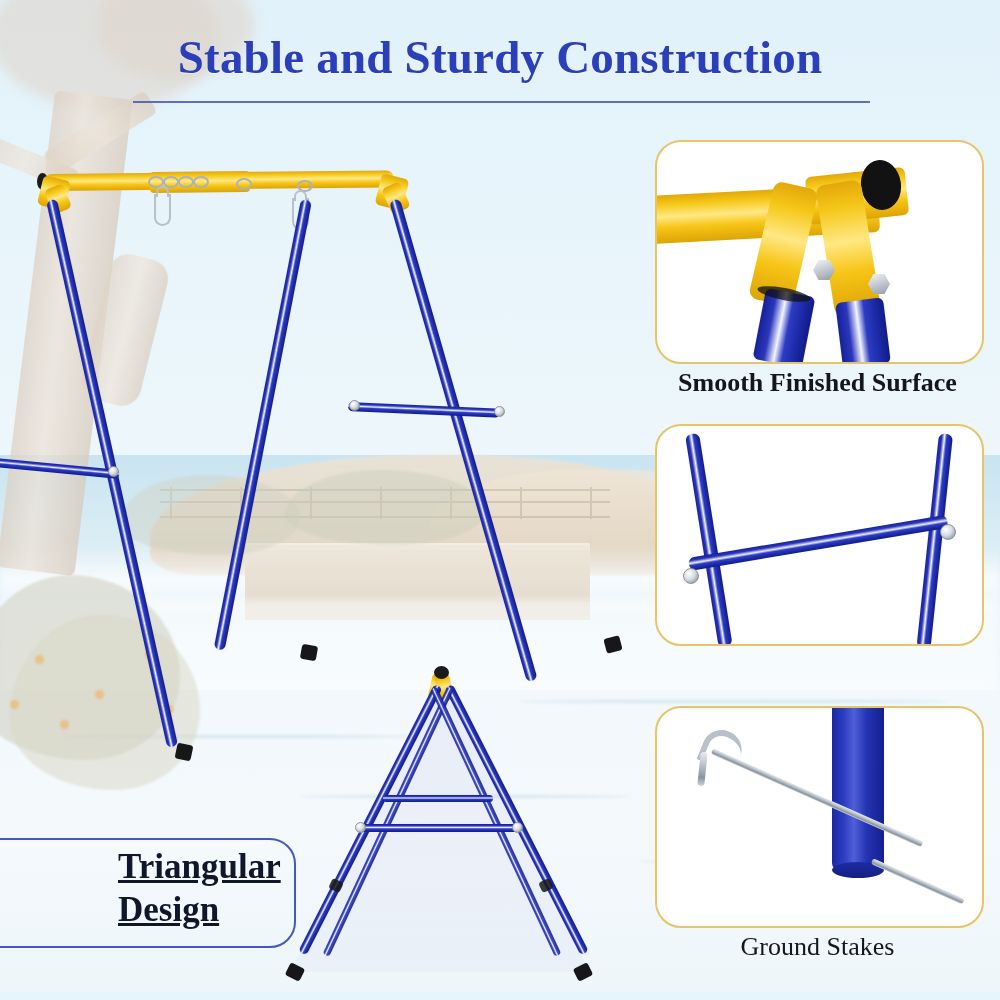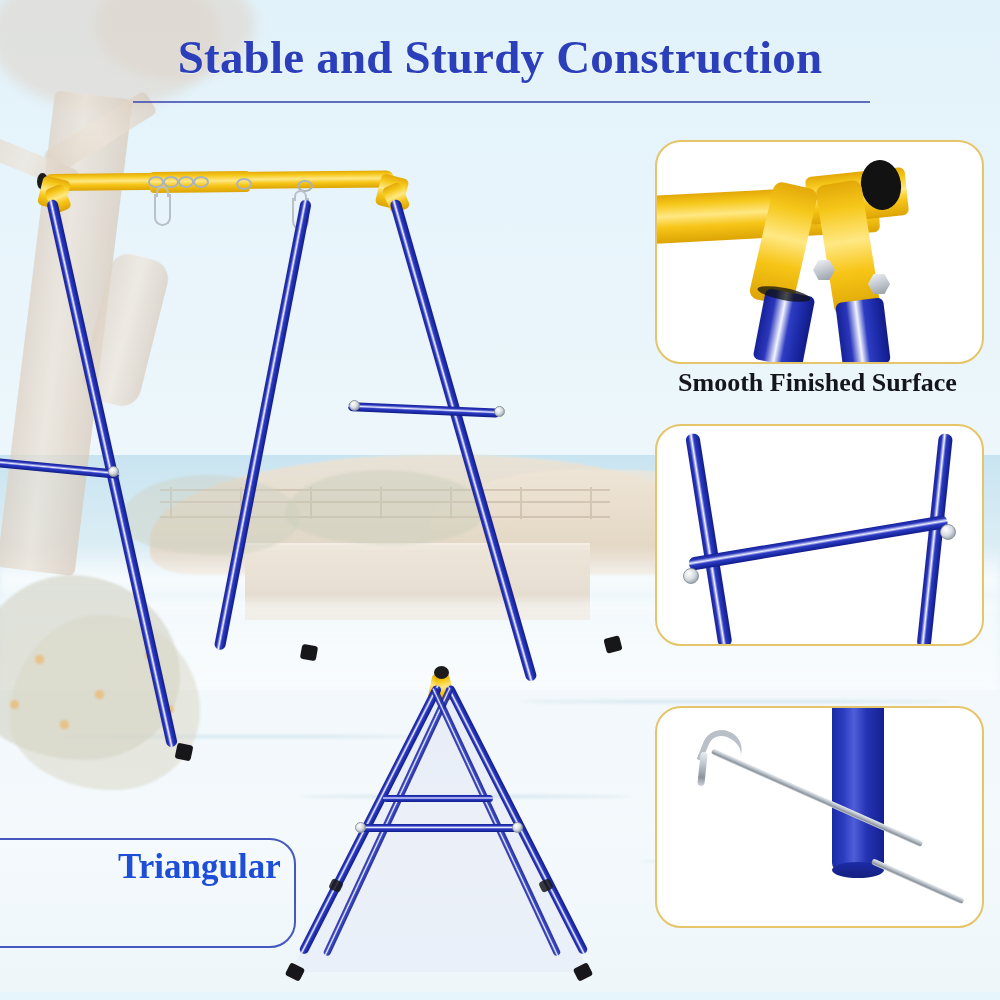--- a/index.html
+++ b/index.html
@@ -81,21 +81,21 @@
 
   
   .tri-badge{
     position:absolute;left:-38px;top:838px;width:330px;height:106px;
     border:2px solid #4558bd;border-radius:26px;
     background:linear-gradient(180deg,rgba(245,250,253,.55),rgba(238,246,251,.35));
   }
   .tri-badge-text{
     position:absolute;left:118px;top:846px;width:230px;
     font-family:"Liberation Serif",serif;font-weight:bold;font-size:35px;line-height:1.22;
-    color:#1d4ed8;text-shadow:0 1px 0 rgba(255,255,255,.5);
+    color:#0f172a;text-shadow:0 1px 0 rgba(255,255,255,.5);text-decoration:underline;
   }
 
   
   .panel{
     position:absolute;left:655px;width:325px;
     border:2px solid #e6c469;border-radius:26px;overflow:hidden;
     background:#ffffff;
   }
   .panel-cap{
     position:absolute;left:655px;width:325px;text-align:center;
@@ -230,20 +230,21 @@
 
     <div class="foot" style="left:287px;top:965px;width:16px;height:14px;transform:rotate(26deg);"></div>
     <div class="foot" style="left:575px;top:965px;width:16px;height:14px;transform:rotate(-26deg);"></div>
     <div class="foot" style="left:330px;top:880px;width:12px;height:11px;transform:rotate(26deg);opacity:.85;"></div>
     <div class="foot" style="left:540px;top:880px;width:12px;height:11px;transform:rotate(-26deg);opacity:.85;"></div>
   </div>
 
   <div class="tri-badge"></div>
   <div class="tri-badge-text">
     <div>Triangular</div>
+    <div>Design</div>
   </div>
 
   <div class="panel" style="top:140px;height:220px;">
     <div class="panel-inner">
 
       <div class="pipe pipe-yellow" style="left:-8px;top:48px;width:230px;height:48px;border-radius:6px;transform:rotate(-3deg);"></div>
 
       <div class="pipe pipe-yellow" style="left:150px;top:30px;width:100px;height:48px;border-radius:6px;transform:rotate(-6deg);"></div>
       <div style="position:absolute;left:204px;top:18px;width:40px;height:50px;border-radius:50%;background:#121212;transform:rotate(-8deg);"></div>
 
@@ -283,14 +284,15 @@
 
       <div class="stake" style="left:55px;top:40px;width:230px;height:6px;transform:rotate(24deg);transform-origin:left center;"></div>
       <div class="stake" style="left:215px;top:150px;width:100px;height:6px;transform:rotate(24deg);transform-origin:left center;"></div>
 
       <div style="position:absolute;left:45px;top:22px;width:34px;height:32px;border:6px solid #b9c0c8;
         border-bottom:none;border-right:none;border-radius:20px 20px 0 0;transform:rotate(22deg);
         background:transparent;"></div>
       <div class="stake" style="left:42px;top:44px;width:7px;height:34px;border-radius:4px;transform:rotate(6deg);"></div>
     </div>
   </div>
+  <div class="panel-cap" style="top:932px;">Ground Stakes</div>
 
 </div>
 
 </body></html>

